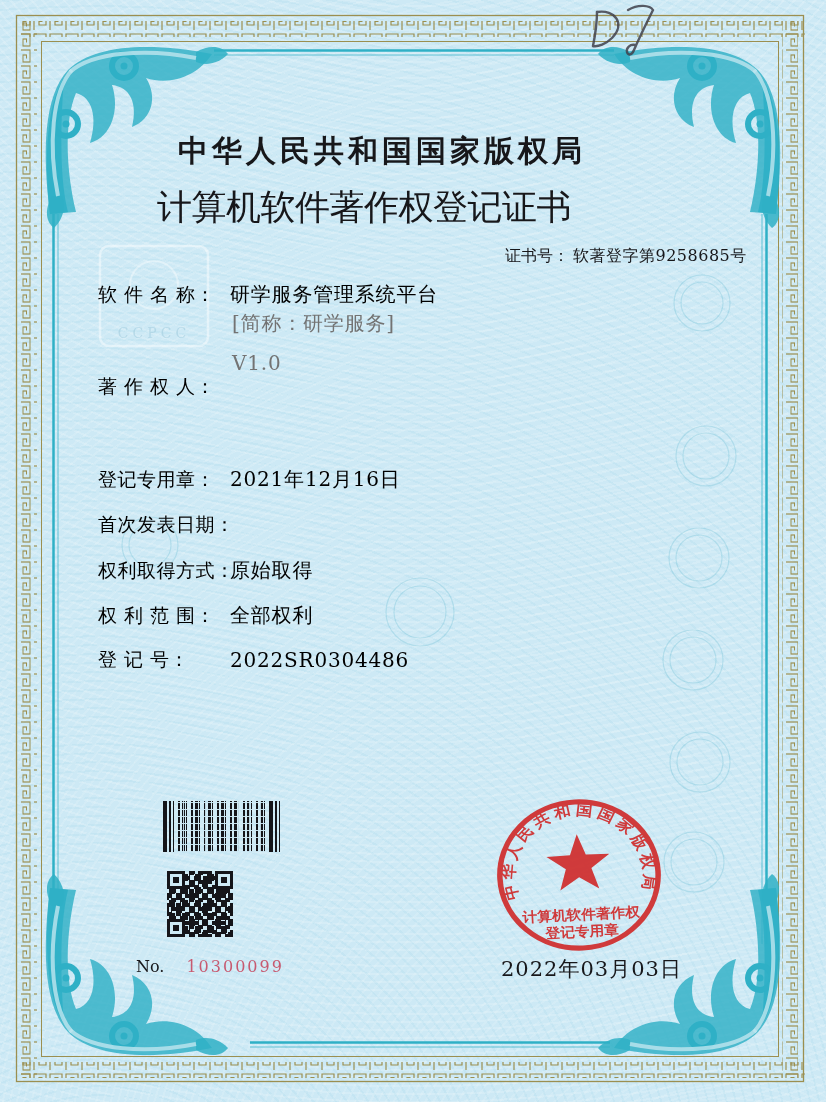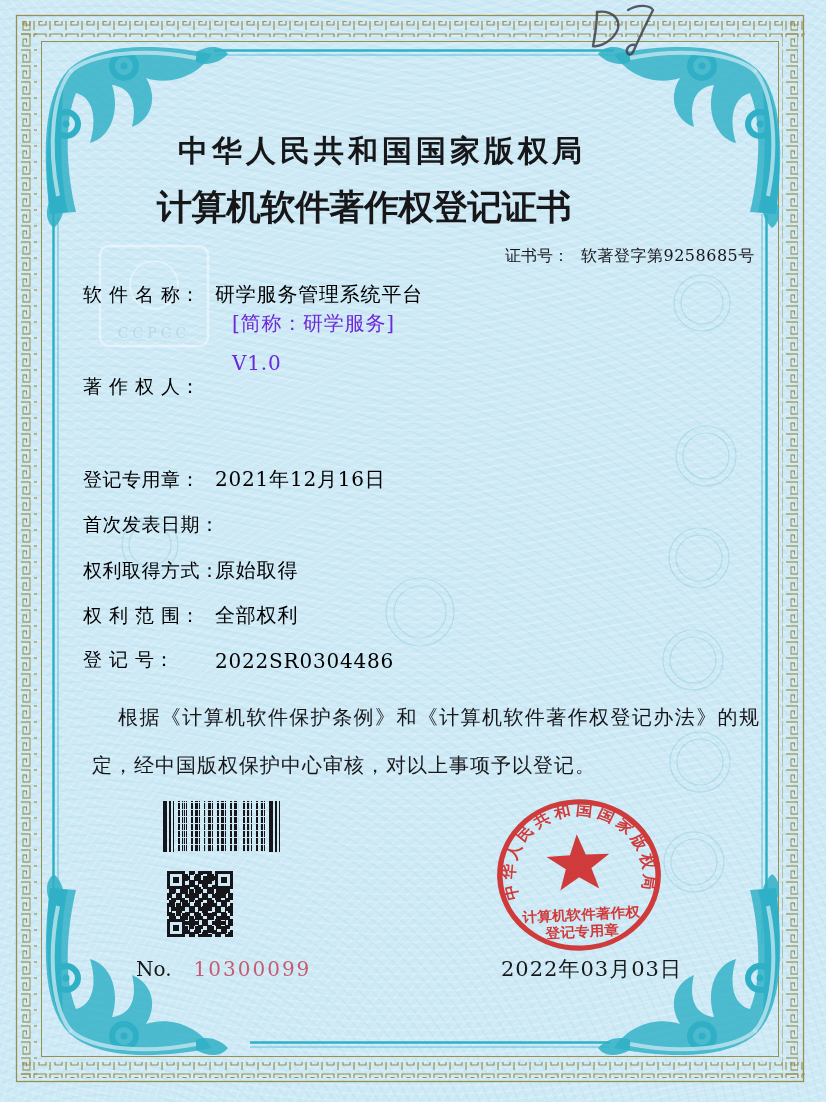--- a/index.html
+++ b/index.html
@@ -13,28 +13,28 @@
     content:"";position:absolute;inset:0;pointer-events:none;
     background:
       repeating-radial-gradient(circle at 50% -30%, rgba(255,255,255,.16) 0 2px, transparent 2px 8px),
       repeating-radial-gradient(circle at 12% 115%, rgba(120,195,220,.10) 0 2px, transparent 2px 9px),
       repeating-radial-gradient(circle at 88% 115%, rgba(255,255,255,.12) 0 2px, transparent 2px 7px);
   }
   .deco{position:absolute;left:0;top:0;width:826px;height:1102px;}
 
   .txt{position:absolute;color:#17171a;white-space:nowrap;}
   .authority{left:178px;top:131px;font-size:30px;font-weight:600;letter-spacing:4px;}
-  .cert-title{left:157px;top:184px;font-size:35px;font-weight:700;letter-spacing:-0.5px;}
+  .cert-title{left:157px;top:184px;font-size:35px;font-weight:400;letter-spacing:-0.5px;}
   .cert-no{left:505px;top:246px;font-size:16px;}
-  .cert-no .v{margin-left:12px;letter-spacing:0.5px;}
-
-  .row{position:absolute;left:83px;display:flex;align-items:flex-end;}
+  .cert-no .v{margin-left:4px;letter-spacing:0.5px;}
+
+  .row{position:absolute;left:98px;display:flex;align-items:center;}
   .row .lab{display:inline-block;width:132px;font-size:19px;letter-spacing:0.5px;white-space:nowrap;flex:0 0 132px;}
   .row .val{font-size:20px;letter-spacing:0.8px;white-space:nowrap;}
-  .subline{position:absolute;left:232px;font-size:20px;letter-spacing:0.8px;color:#6d28d9;}
+  .subline{position:absolute;left:232px;font-size:20px;letter-spacing:0.8px;color:#737373;}
 
   .statement{
     position:absolute;left:92px;top:693px;width:668px;
     font-size:20px;line-height:48px;letter-spacing:1px;color:#17171a;
     text-indent:26px;text-align:justify;white-space:normal;
   }
 
   
   .barcode{position:absolute;left:163px;top:801px;width:121px;height:51px;}
   .barcode .start,.barcode .stop{
@@ -54,21 +54,21 @@
   
   .qr{position:absolute;left:167px;top:871px;width:66px;height:66px;
     background:
       repeating-conic-gradient(from 0deg,#15151a 0% 25%,transparent 25% 50%) 0 0/9px 9px,
       repeating-conic-gradient(from 0deg,transparent 0% 25%,#15151a 25% 50%) 2px 3px/13px 13px;
   }
   .qr .f{position:absolute;width:18px;height:18px;border:3px solid #15151a;background:#cde9f5;box-sizing:border-box;}
   .qr .f::after{content:"";position:absolute;left:3px;top:3px;width:6px;height:6px;background:#15151a;}
   .qr .tl{left:0;top:0;} .qr .tr{right:0;top:0;} .qr .bl{left:0;bottom:0;}
 
-  .serial{left:136px;top:957px;font-size:20px;text-align:right;}
+  .serial{left:136px;top:957px;font-size:16px;text-align:right;}
   .serial .no{color:#17171a;margin-right:22px;}
   .serial .num{color:#c75a70;letter-spacing:2px;}
   .issue-date{left:501px;top:955px;font-size:21px;font-weight:400;letter-spacing:1px;}
 
   .seal{position:absolute;left:487px;top:790px;width:184px;height:170px;opacity:.92;}
   svg text{font-family:"DejaVu Serif",serif;}
 </style>
 </head>
 <body>
 
@@ -185,21 +185,20 @@
   <div class="row" style="top:557px">
     <span class="lab">权利取得方式：</span>
     <span class="val">原始取得</span>
   </div>
 
   <div class="row" style="top:647px">
     <span class="lab">登  记  号：</span>
     <span class="val">2022SR0304486</span>
   </div>
 
-  <div class="statement">根据《计算机软件保护条例》和《计算机软件著作权登记办法》的规定，经中国版权保护中心审核，对以上事项予以登记。</div>
 
   <div class="barcode">
     <div class="start"></div>
     <div class="mid"></div>
     <div class="stop"></div>
   </div>
 
   <div class="qr">
     <div class="f tl"></div>
     <div class="f tr"></div>

